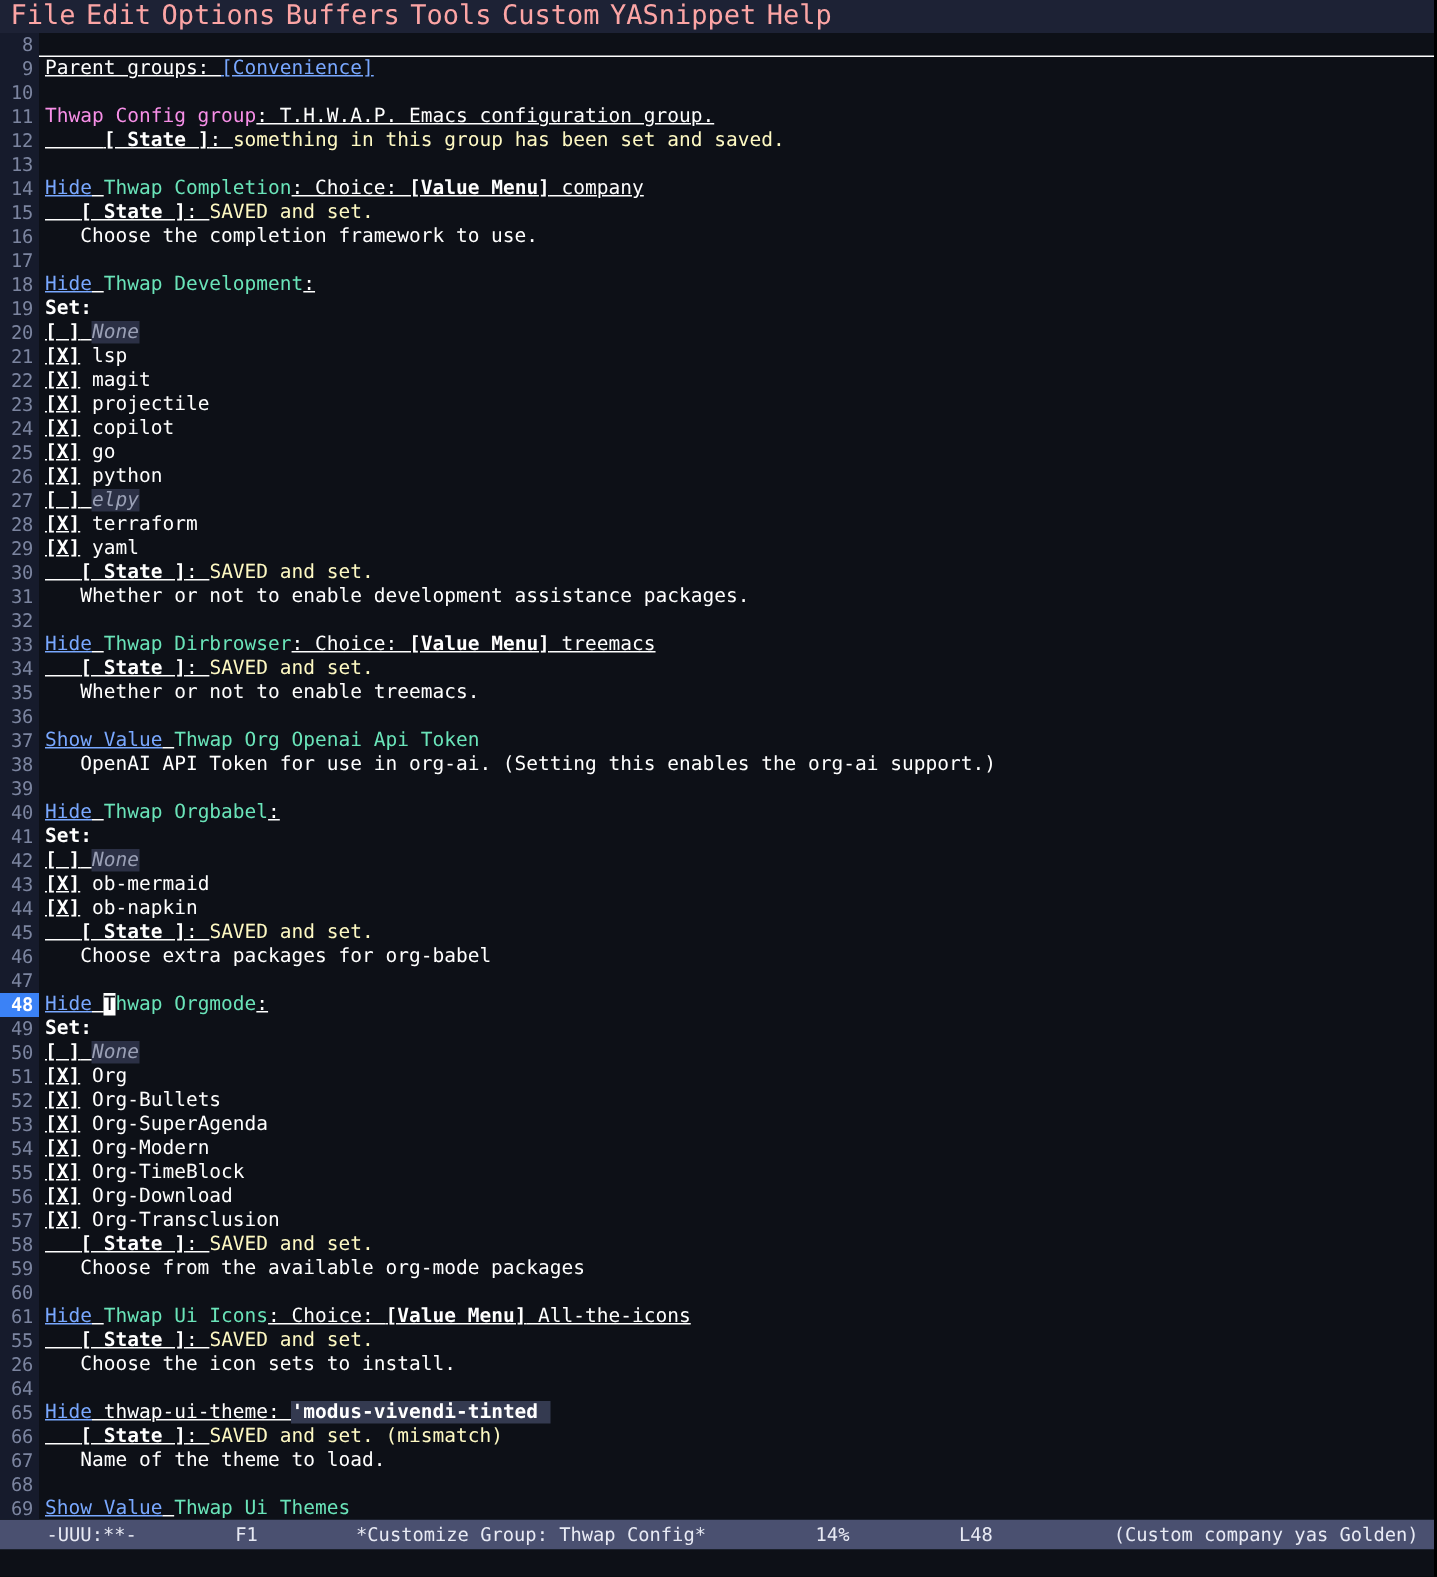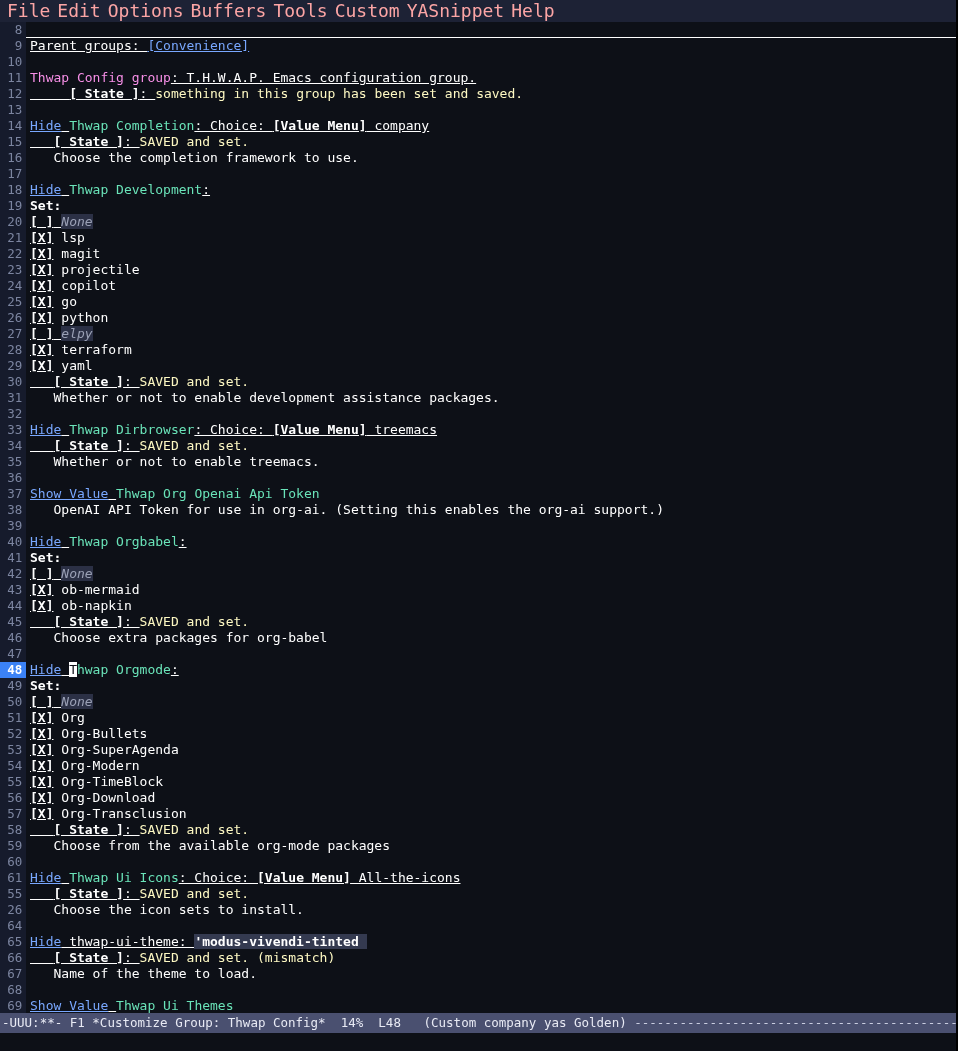--- a/index.html
+++ b/index.html
@@ -121,21 +121,21 @@
     line-height: 20px;
     background: #4a5070;
     color: #e8eaf4;
     font-size: 12.5px;
     white-space: nowrap;
     overflow: hidden;
     padding-left: 2px;
     box-sizing: border-box;
     letter-spacing: 0px;
   }
-  #modeline .seg { display: inline-block; }
+  #modeline .seg { display: inline-block; margin-left: 29px; }
   #modeline .fill { color: #c9cde0; }
 
   #echo {
     flex: 0 0 auto;
     height: 18px;
     background: #0d1017;
   }
 </style>
 </head>
 <body>

